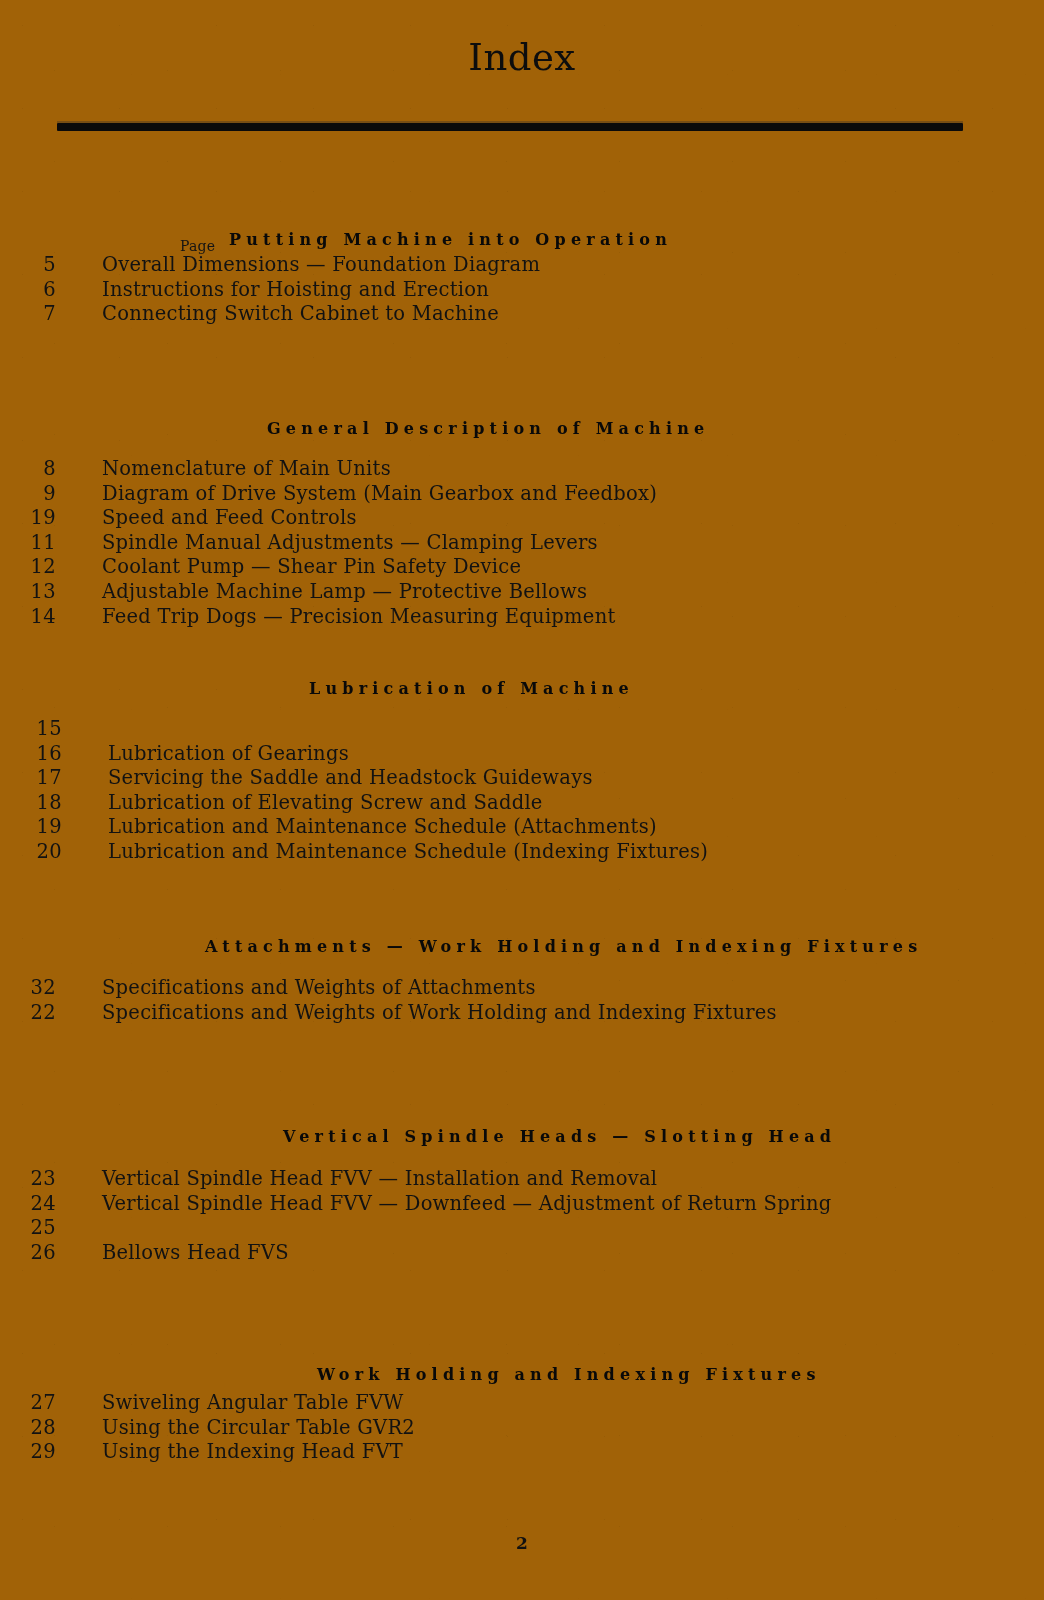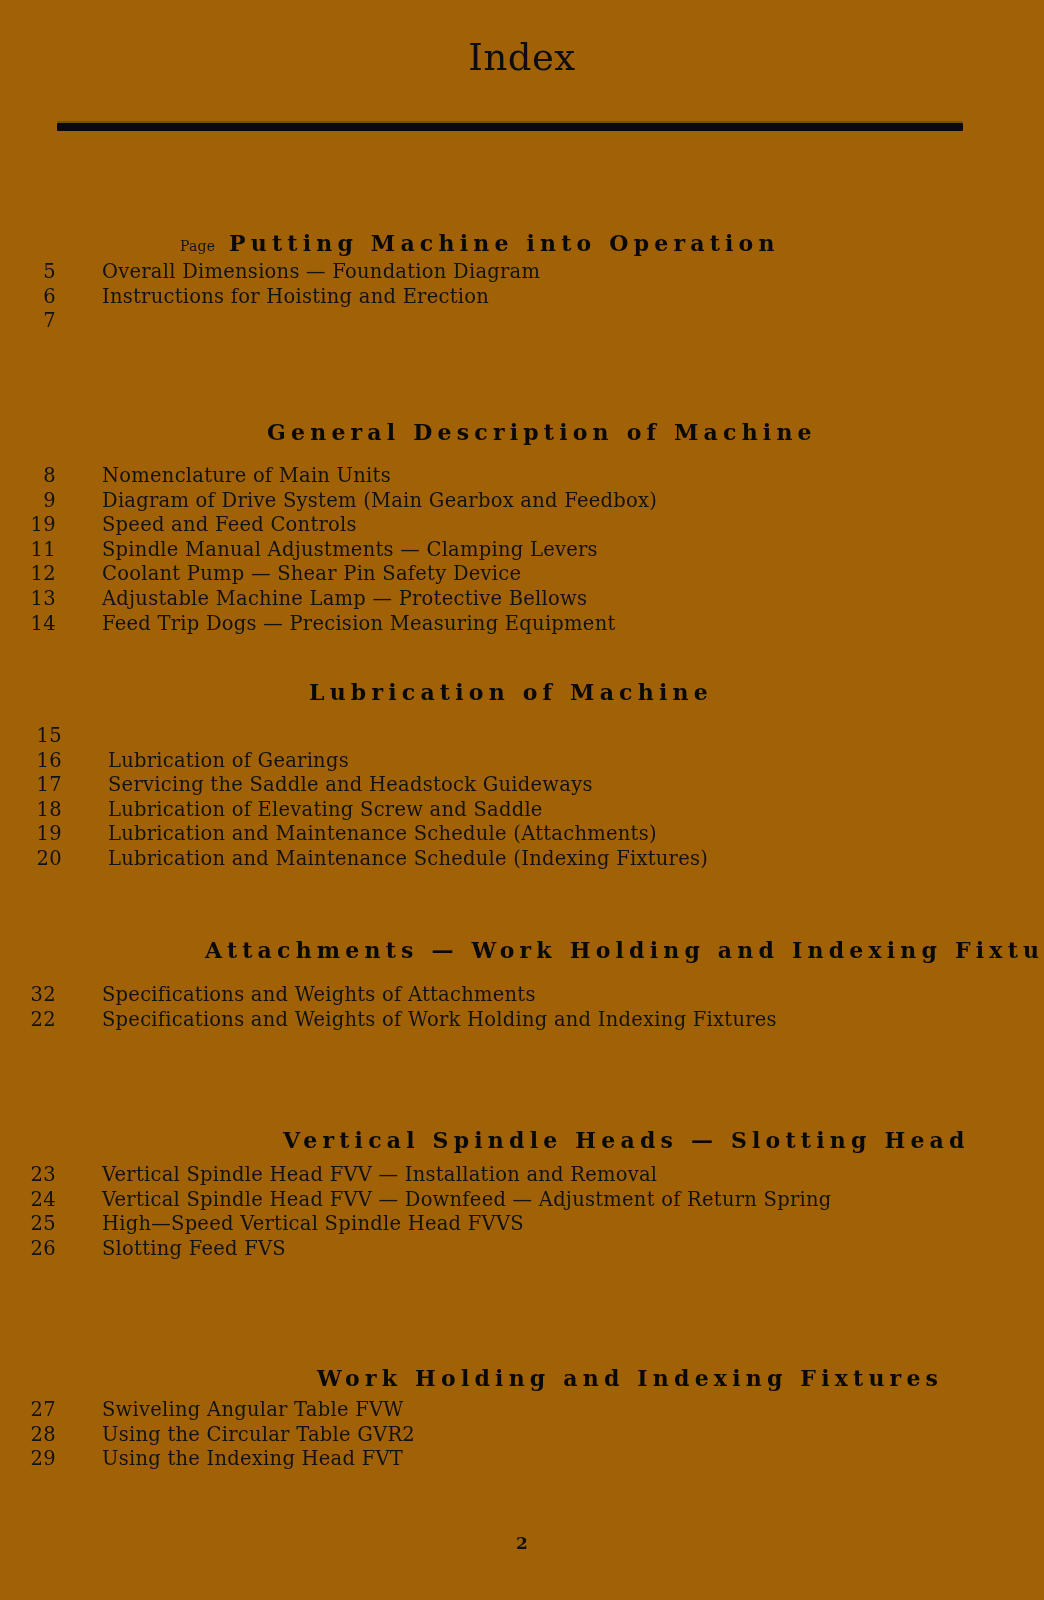--- a/index.html
+++ b/index.html
@@ -79,21 +79,21 @@
 
   
   .section {
     position: absolute;
     left: 0;
     width: 1044px;
   }
   .section-heading {
     font-family: "DejaVu Serif", "Liberation Serif", serif;
     font-weight: 700;
-    font-size: 22px;
+    font-size: 16px;
     letter-spacing: 5.2px;
     color: #090909;
     white-space: nowrap;
   }
   .entries {
     margin: 0;
     padding: 0;
     list-style: none;
   }
   .entry {
@@ -129,21 +129,21 @@
   #sec-2 { top: 679px; margin-left: 6px; }
   #sec-2 .section-heading { margin-left: 303px; }
   #sec-2 .entries { margin-top: 19px; }
 
   #sec-3 { top: 937px; }
   #sec-3 .section-heading { margin-left: 205px; }
   #sec-3 .entries { margin-top: 20px; }
 
   #sec-4 { top: 1127px; }
   #sec-4 .section-heading { margin-left: 283px; }
-  #sec-4 .entries { margin-top: 10px; }
+  #sec-4 .entries { margin-top: 21px; }
 
   #sec-5 { top: 1365px; }
   #sec-5 .section-heading { margin-left: 317px; }
   #sec-5 .entries { margin-top: 7px; }
 
   
   .folio {
     position: absolute;
     top: 1533px;
     left: 0;
@@ -187,20 +187,21 @@
           <li class="entry">
             <span class="entry-page">5</span>
             <span class="entry-title">Overall Dimensions — Foundation Diagram</span>
           </li>
           <li class="entry">
             <span class="entry-page">6</span>
             <span class="entry-title">Instructions for Hoisting and Erection</span>
           </li>
           <li class="entry">
             <span class="entry-page">7</span>
+            <span class="entry-title">Connecting Switch Cabinet to Machine</span>
           </li>
         </ul>
       </div>
       <div class="section" id="sec-1">
         <div class="section-heading">General Description of Machine</div>
         <ul class="entries">
           <li class="entry">
             <span class="entry-page">8</span>
             <span class="entry-title">Nomenclature of Main Units</span>
           </li>
@@ -277,25 +278,24 @@
           <li class="entry">
             <span class="entry-page">23</span>
             <span class="entry-title">Vertical Spindle Head FVV — Installation and Removal</span>
           </li>
           <li class="entry">
             <span class="entry-page">24</span>
             <span class="entry-title">Vertical Spindle Head FVV — Downfeed — Adjustment of Return Spring</span>
           </li>
           <li class="entry">
             <span class="entry-page">25</span>
-            <span class="entry-title">High—Speed Vertical Spindle Head FVVS</span>
           </li>
           <li class="entry">
             <span class="entry-page">26</span>
-            <span class="entry-title">Slotting Feed FVS</span>
+            <span class="entry-title">Bellows Head FVS</span>
           </li>
         </ul>
       </div>
       <div class="section" id="sec-5">
         <div class="section-heading">Work Holding and Indexing Fixtures</div>
         <ul class="entries">
           <li class="entry">
             <span class="entry-page">27</span>
             <span class="entry-title">Swiveling  Angular Table FVW</span>
           </li>

